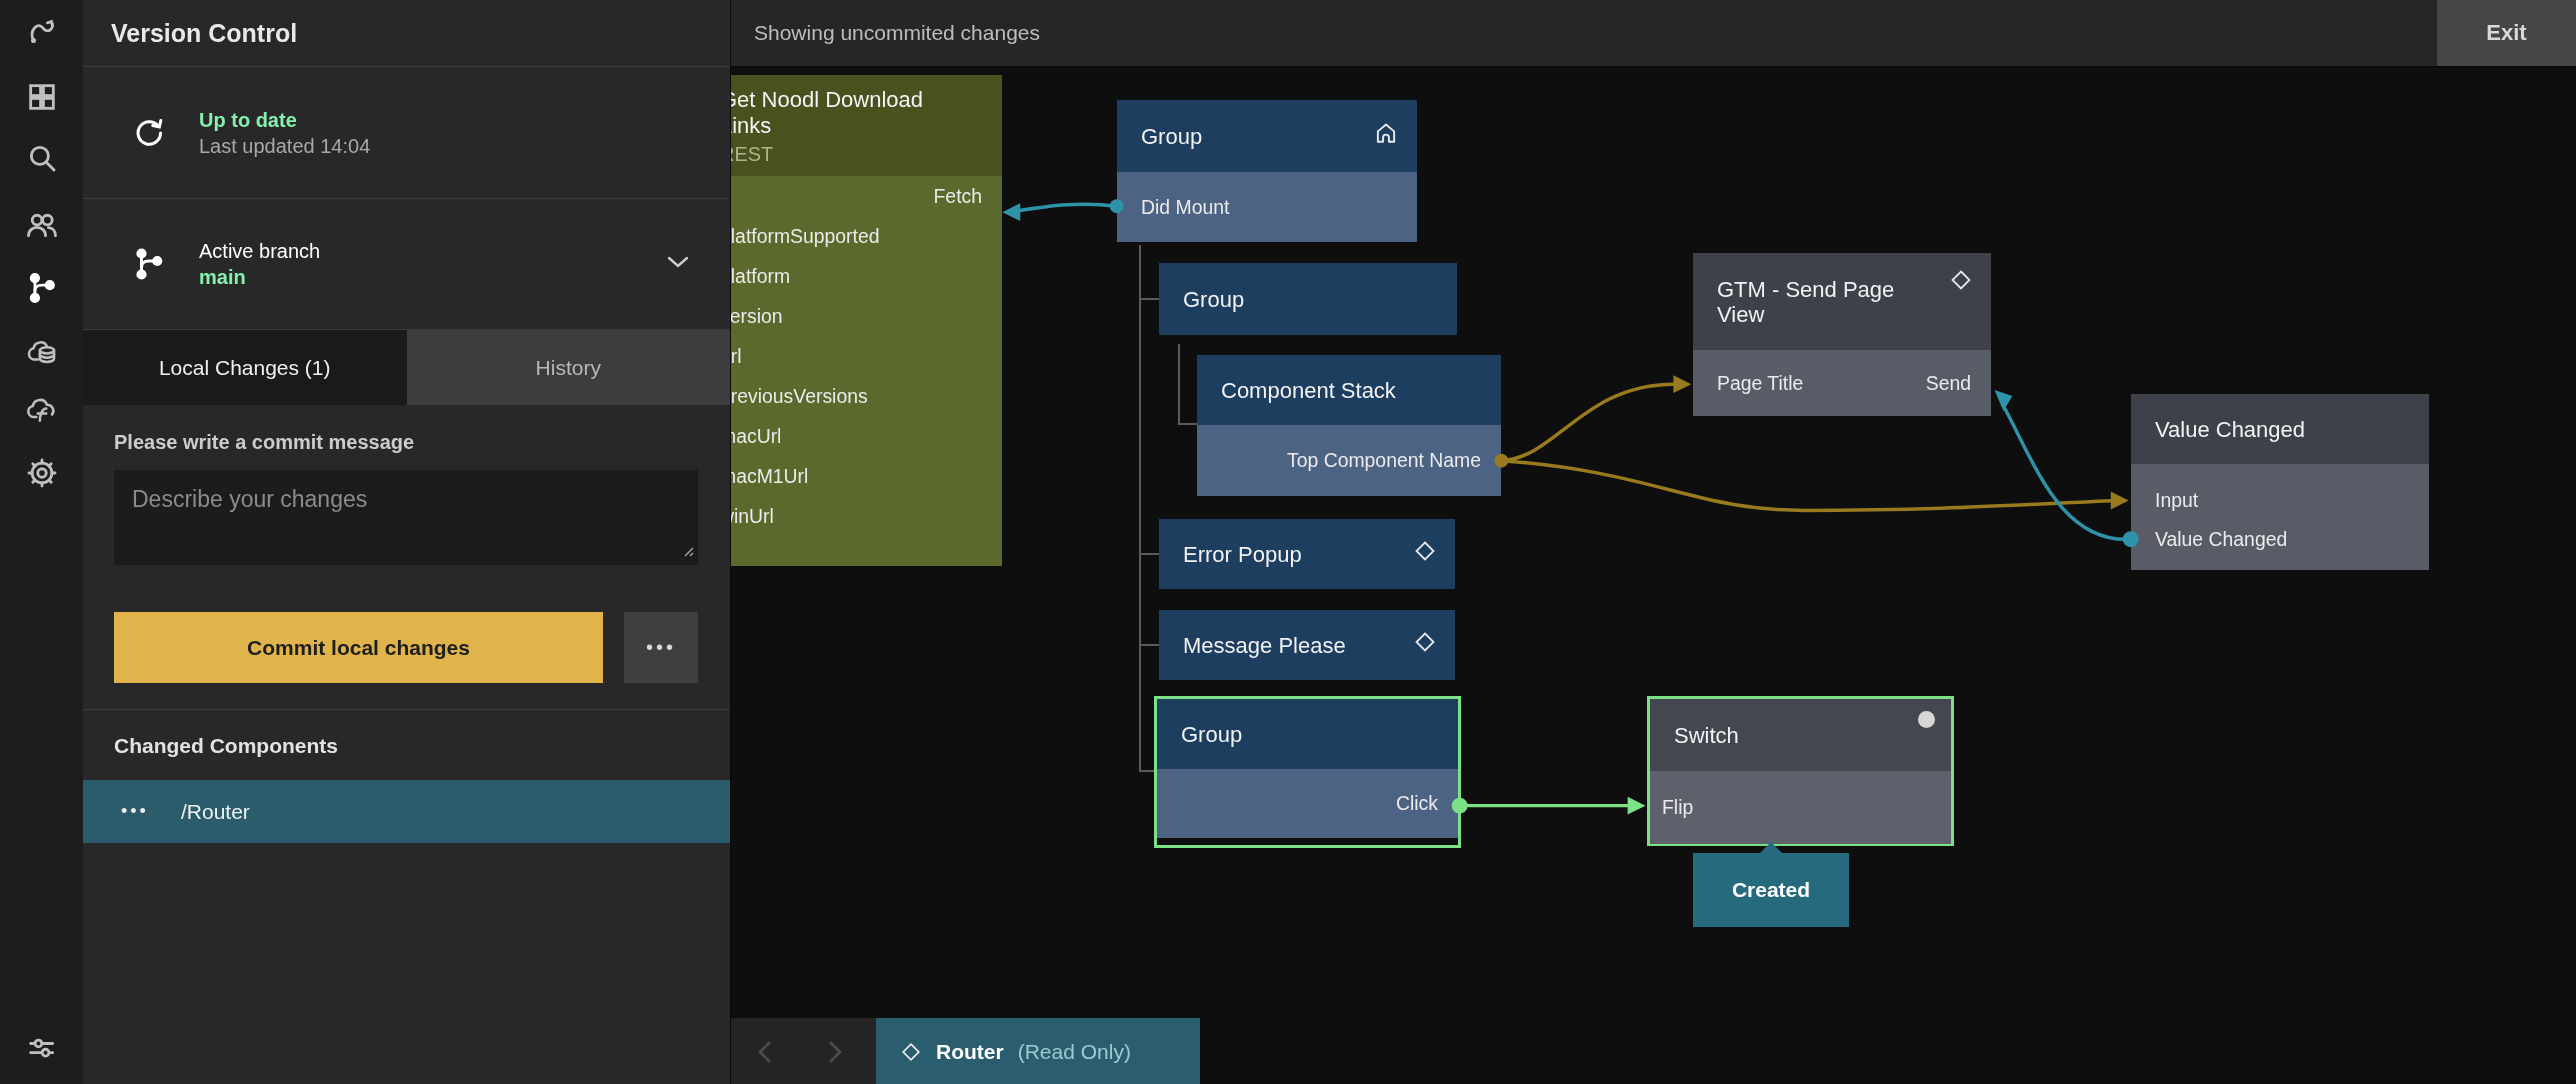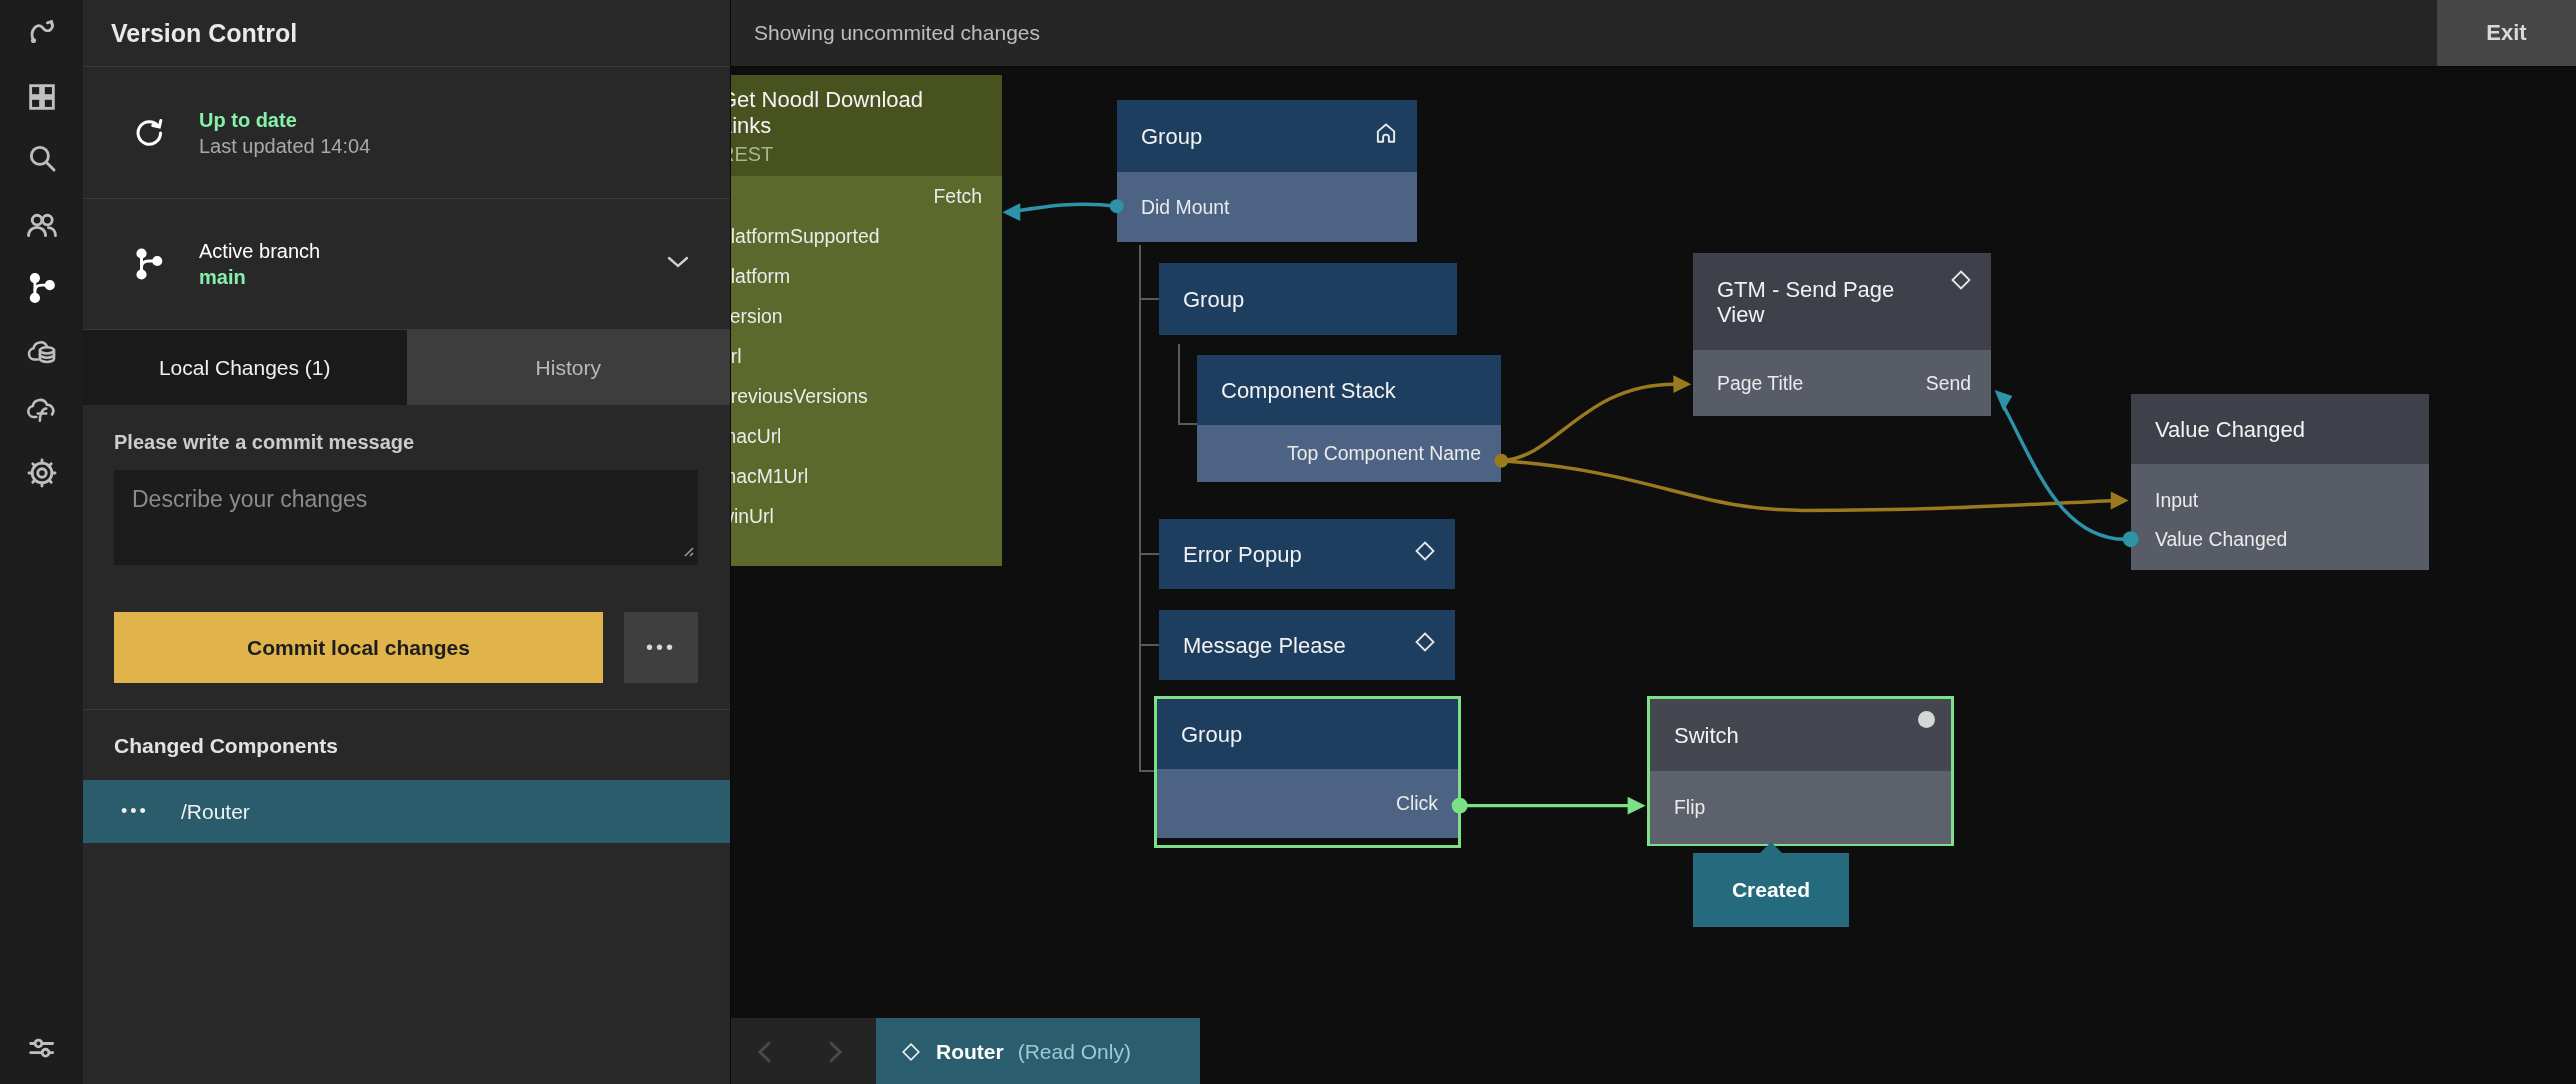--- a/index.html
+++ b/index.html
@@ -284,21 +284,21 @@
     <div class="node blue" style="left:429px;top:197px;width:298px">
       <div class="nhead" style="height:72px">
         <span class="ntitle">Group</span>
       </div>
     </div>
 
     <div class="node blue" style="left:467px;top:289px;width:304px">
       <div class="nhead" style="height:70px">
         <span class="ntitle">Component Stack</span>
       </div>
-      <div class="nbody" style="height:57px">
+      <div class="nbody" style="height:71px">
         <div class="centered-row" style="justify-content:flex-end;padding-right:20px">Top Component Name</div>
       </div>
     </div>
 
     <div class="node blue" style="left:429px;top:453px;width:296px">
       <div class="nhead" style="height:70px">
         <span class="ntitle">Error Popup</span>
         <span class="hicon">
           <svg width="24" height="24" viewBox="0 0 24 24" fill="none" stroke="currentColor" stroke-width="1.8">
               <path d="M12 3.5 L20.5 12 L12 20.5 L3.5 12 Z"></path>
@@ -353,21 +353,21 @@
         <div style="height:39px;line-height:39px;padding-left:24px">Value Changed</div>
       </div>
     </div>
 
     <div class="node gray selected" style="left:917px;top:630px;width:307px;height:150px">
       <div class="nhead" style="height:72px;background:#44474f">
         <span class="ntitle">Switch</span>
         <span class="switch-dot"></span>
       </div>
       <div class="nbody" style="height:73px;background:#5c616b">
-        <div class="centered-row" style="padding-left:24px">Flip</div>
+        <div class="centered-row" style="padding-left:12px">Flip</div>
       </div>
     </div>
 
     <div class="created-badge">Created</div>
 
     <svg class="wires" width="1846" height="1019" viewBox="0 0 1857 1025">
 
       <path d="M389 141 C350 136 318 141 281 147" stroke="#2e93a8" stroke-width="3.5" fill="none"></path>
       <polygon points="274,147 292,138 292,156" fill="#2e93a8"></polygon>
       <circle cx="389" cy="141" r="7" fill="#2e93a8"></circle>

